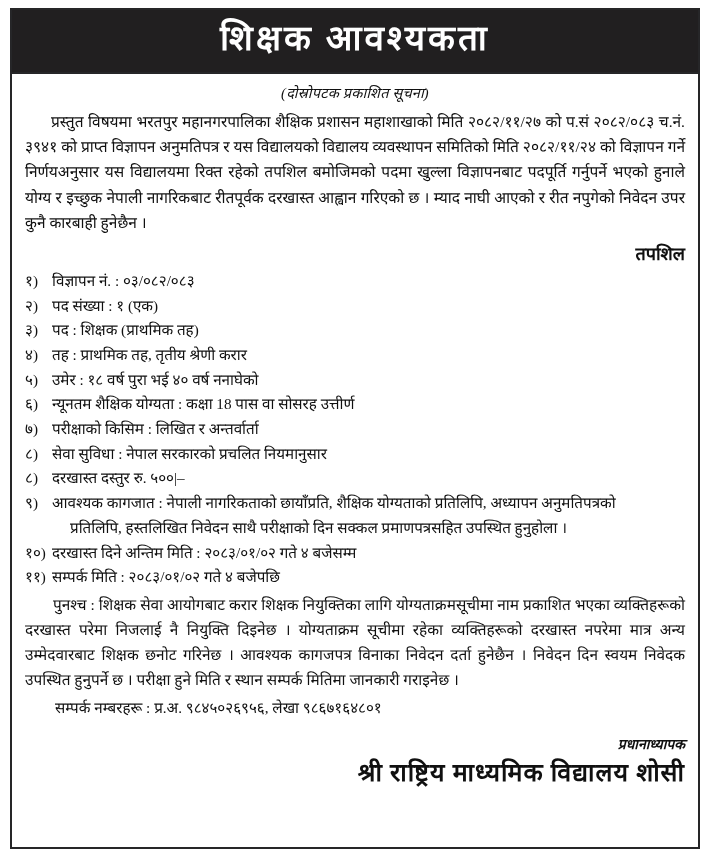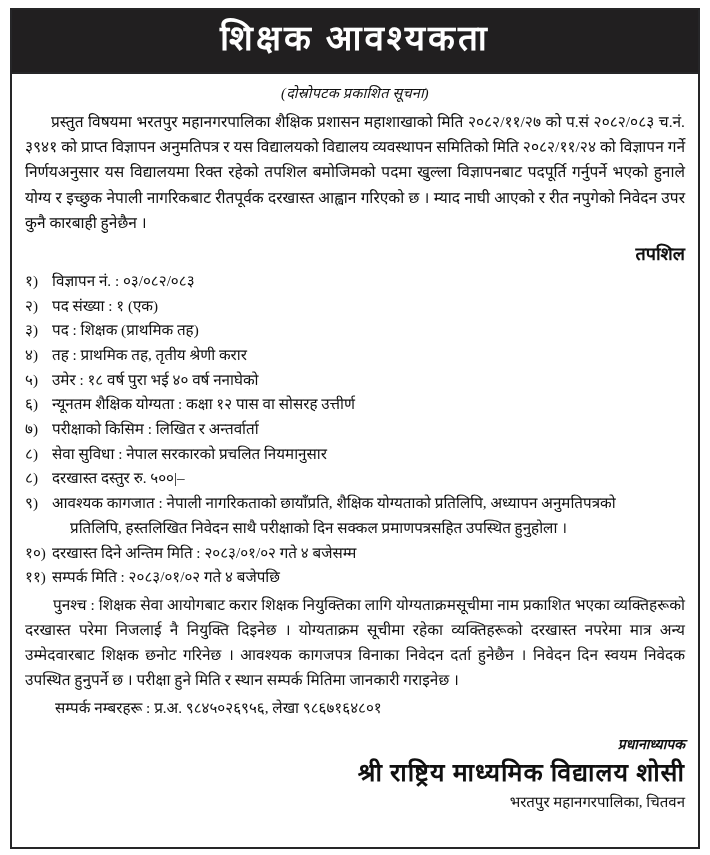--- a/index.html
+++ b/index.html
@@ -187,21 +187,21 @@
         <li>
           <span class="num">४)</span>
           <span class="txt">तह : प्राथमिक तह, तृतीय श्रेणी करार</span>
         </li>
         <li>
           <span class="num">५)</span>
           <span class="txt">उमेर : १८ वर्ष पुरा भई ४० वर्ष ननाघेको</span>
         </li>
         <li>
           <span class="num">६)</span>
-          <span class="txt">न्यूनतम शैक्षिक योग्यता : कक्षा १२ पास वा सोसरह उत्तीर्ण</span>
+          <span class="txt">न्यूनतम शैक्षिक योग्यता : कक्षा 18 पास वा सोसरह उत्तीर्ण</span>
         </li>
         <li>
           <span class="num">७)</span>
           <span class="txt">परीक्षाको किसिम : लिखित र अन्तर्वार्ता</span>
         </li>
         <li>
           <span class="num">८)</span>
           <span class="txt">सेवा सुविधा : नेपाल सरकारको प्रचलित नियमानुसार</span>
         </li>
         <li>
@@ -222,18 +222,17 @@
         </li>
       </ul>
 
       <p class="postscript">पुनश्च : शिक्षक सेवा आयोगबाट करार शिक्षक नियुक्तिका लागि योग्यताक्रमसूचीमा नाम प्रकाशित भएका व्यक्तिहरूको दरखास्त परेमा निजलाई नै नियुक्ति दिइनेछ । योग्यताक्रम सूचीमा रहेका व्यक्तिहरूको दरखास्त नपरेमा मात्र अन्य उम्मेदवारबाट शिक्षक छनोट गरिनेछ । आवश्यक कागजपत्र विनाका निवेदन दर्ता हुनेछैन । निवेदन दिन स्वयम निवेदक उपस्थित हुनुपर्ने छ । परीक्षा हुने मिति र स्थान सम्पर्क मितिमा जानकारी गराइनेछ ।</p>
 
       <p class="contact-line">सम्पर्क नम्बरहरू : प्र.अ. ९८४५०२६९५६, लेखा ९८६७१६४८०१</p>
 
       <div class="signature">
         <div class="sig-role">प्रधानाध्यापक</div>
         <div class="sig-school">श्री राष्ट्रिय माध्यमिक विद्यालय शोसी</div>
-        <div class="sig-address">भरतपुर महानगरपालिका, चितवन</div>
       </div>
 
     </div>
   </div>
 </div>
 
 </body></html>

